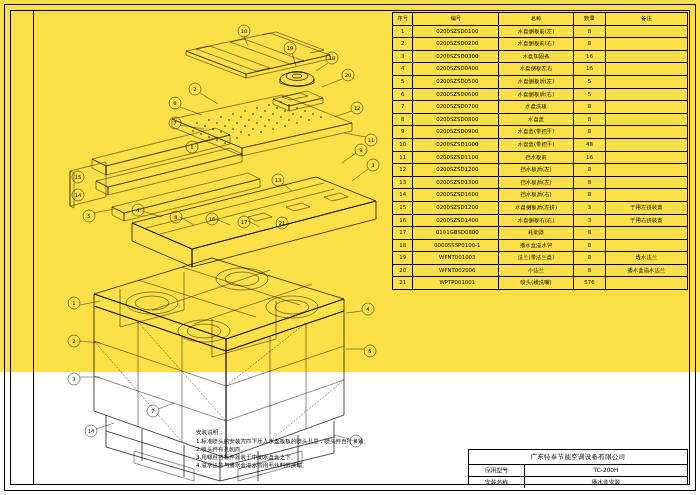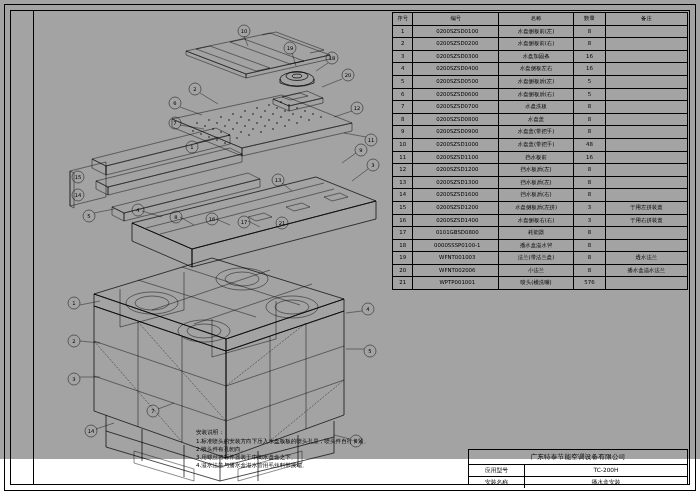--- a/index.html
+++ b/index.html
@@ -10,22 +10,22 @@
   body {
     width: 700px;
     height: 495px;
     font-family: "DejaVu Sans", "Liberation Sans", sans-serif;
     color: #000;
     overflow: hidden;
   }
   .sheet {
     position: relative;
     width: 700px;
-    height: 459px;
-    background: #a3a3a3;
+    height: 372px;
+    background: #fde047;
     box-sizing: border-box;
   }
   .outer-border {
     position: absolute;
     left: 4px; top: 4px;
     width: 692px; height: 487px;
     border: 1px solid #000;
     box-sizing: border-box;
   }
   .inner-border {

